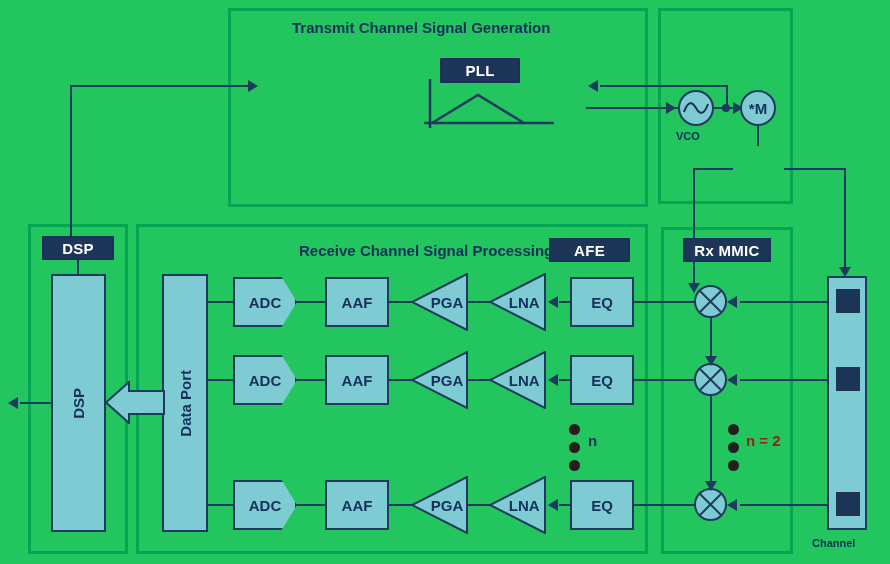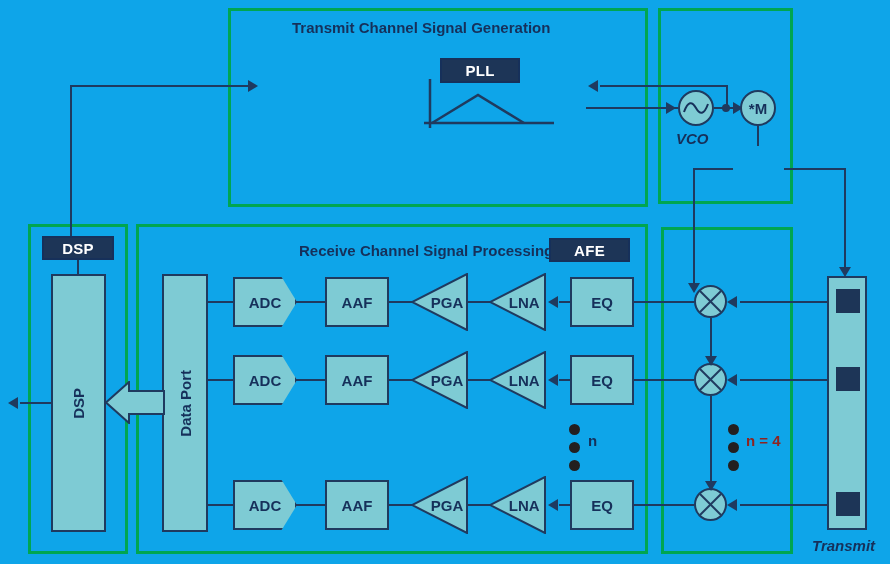--- a/index.html
+++ b/index.html
@@ -1,27 +1,27 @@
 <!DOCTYPE html>
 <html><head>
 <meta charset="utf-8">
 <style>
   html,body{margin:0;padding:0;background:#ffffff;}
   body{font-family:"Liberation Sans",sans-serif;}
-  #stage{position:relative;width:890px;height:564px;background:#0ea5e9;overflow:hidden;text-align:right;}
+  #stage{position:relative;width:890px;height:564px;background:#22c55e;overflow:hidden;text-align:right;}
 
   
   .grp{position:absolute;border:3px solid #00a651;box-sizing:border-box;background:transparent;}
   .tealbox{position:absolute;background:#7ecbd4;border:2px solid #1f3a5f;box-sizing:border-box;
            display:flex;align-items:center;justify-content:center;
            color:#16305a;font-weight:bold;font-size:15px;}
   .navybox{position:absolute;background:#1d3557;border:2px solid #16305a;box-sizing:border-box;
            display:flex;align-items:center;justify-content:center;
            color:#ffffff;font-weight:bold;font-size:15px;letter-spacing:.3px;}
-  .cap{position:absolute;color:#16305a;font-weight:bold;font-size:15px;white-space:nowrap;font-style:italic;}
+  .cap{position:absolute;color:#16305a;font-weight:bold;font-size:11px;white-space:nowrap;}
   .caption-title{position:absolute;color:#16305a;font-weight:bold;font-size:15px;white-space:nowrap;}
   .wire{position:absolute;background:#1f3a5f;}
   .hline{height:2px;}
   .vline{width:2px;}
 
   
   .ar{position:absolute;width:0;height:0;}
   .ar-r{border-top:6px solid transparent;border-bottom:6px solid transparent;border-left:10px solid #1f3a5f;}
   .ar-l{border-top:6px solid transparent;border-bottom:6px solid transparent;border-right:10px solid #1f3a5f;}
   .ar-d{border-left:6px solid transparent;border-right:6px solid transparent;border-top:10px solid #1f3a5f;}
@@ -64,20 +64,21 @@
 
   <div class="caption-title" style="left:292px;top:19px;">Transmit Channel Signal Generation</div>
 
 
   <div class="navybox" style="left:42px;top:236px;width:72px;height:24px;">DSP</div>
 
   <div class="caption-title" style="left:299px;top:242px;">Receive Channel Signal Processing</div>
 
   <div class="navybox" style="left:549px;top:238px;width:81px;height:24px;">AFE</div>
 
+  <div class="navybox" style="left:683px;top:238px;width:88px;height:24px;">Rx MMIC</div>
 
 
   <div class="navybox" style="left:440px;top:58px;width:80px;height:25px;">PLL</div>
 
   <svg style="position:absolute;left:424px;top:79px;" width="130" height="52">
     <line x1="6" y1="0" x2="6" y2="49" stroke="#1f3a5f" stroke-width="2.5"></line>
     <line x1="0" y1="44" x2="130" y2="44" stroke="#1f3a5f" stroke-width="2.5"></line>
     <polyline points="8,44 54,16 100,44" fill="none" stroke="#1f3a5f" stroke-width="2.5"></polyline>
   </svg>
 
@@ -239,28 +240,28 @@
       <i></i>
       <i></i>
     </div>
   <div class="dotlabel" style="left:588px;top:432px;">n</div>
 
   <div class="dots" style="left:728px;top:424px;">
       <i></i>
       <i></i>
       <i></i>
     </div>
-  <div class="dotlabel red" style="left:746px;top:432px;">n = 4</div>
+  <div class="dotlabel red" style="left:746px;top:432px;">n = 2</div>
 
   <div class="dots" style="left:831px;top:424px;">
       <i></i>
       <i></i>
       <i></i>
     </div>
   <div class="dotlabel" style="left:850px;top:432px;">n</div>
 
   <div class="tealbox" style="left:827px;top:276px;width:40px;height:254px;"></div>
   <div class="antsq" style="left:836px;top:289px;width:24px;height:24px;"></div>
   <div class="antsq" style="left:836px;top:367px;width:24px;height:24px;"></div>
   <div class="antsq" style="left:836px;top:492px;width:24px;height:24px;"></div>
-  <div class="cap" style="left:812px;top:537px;">Transmit</div>
+  <div class="cap" style="left:812px;top:537px;">Channel</div>
 
 </div>
 
 </body></html>

